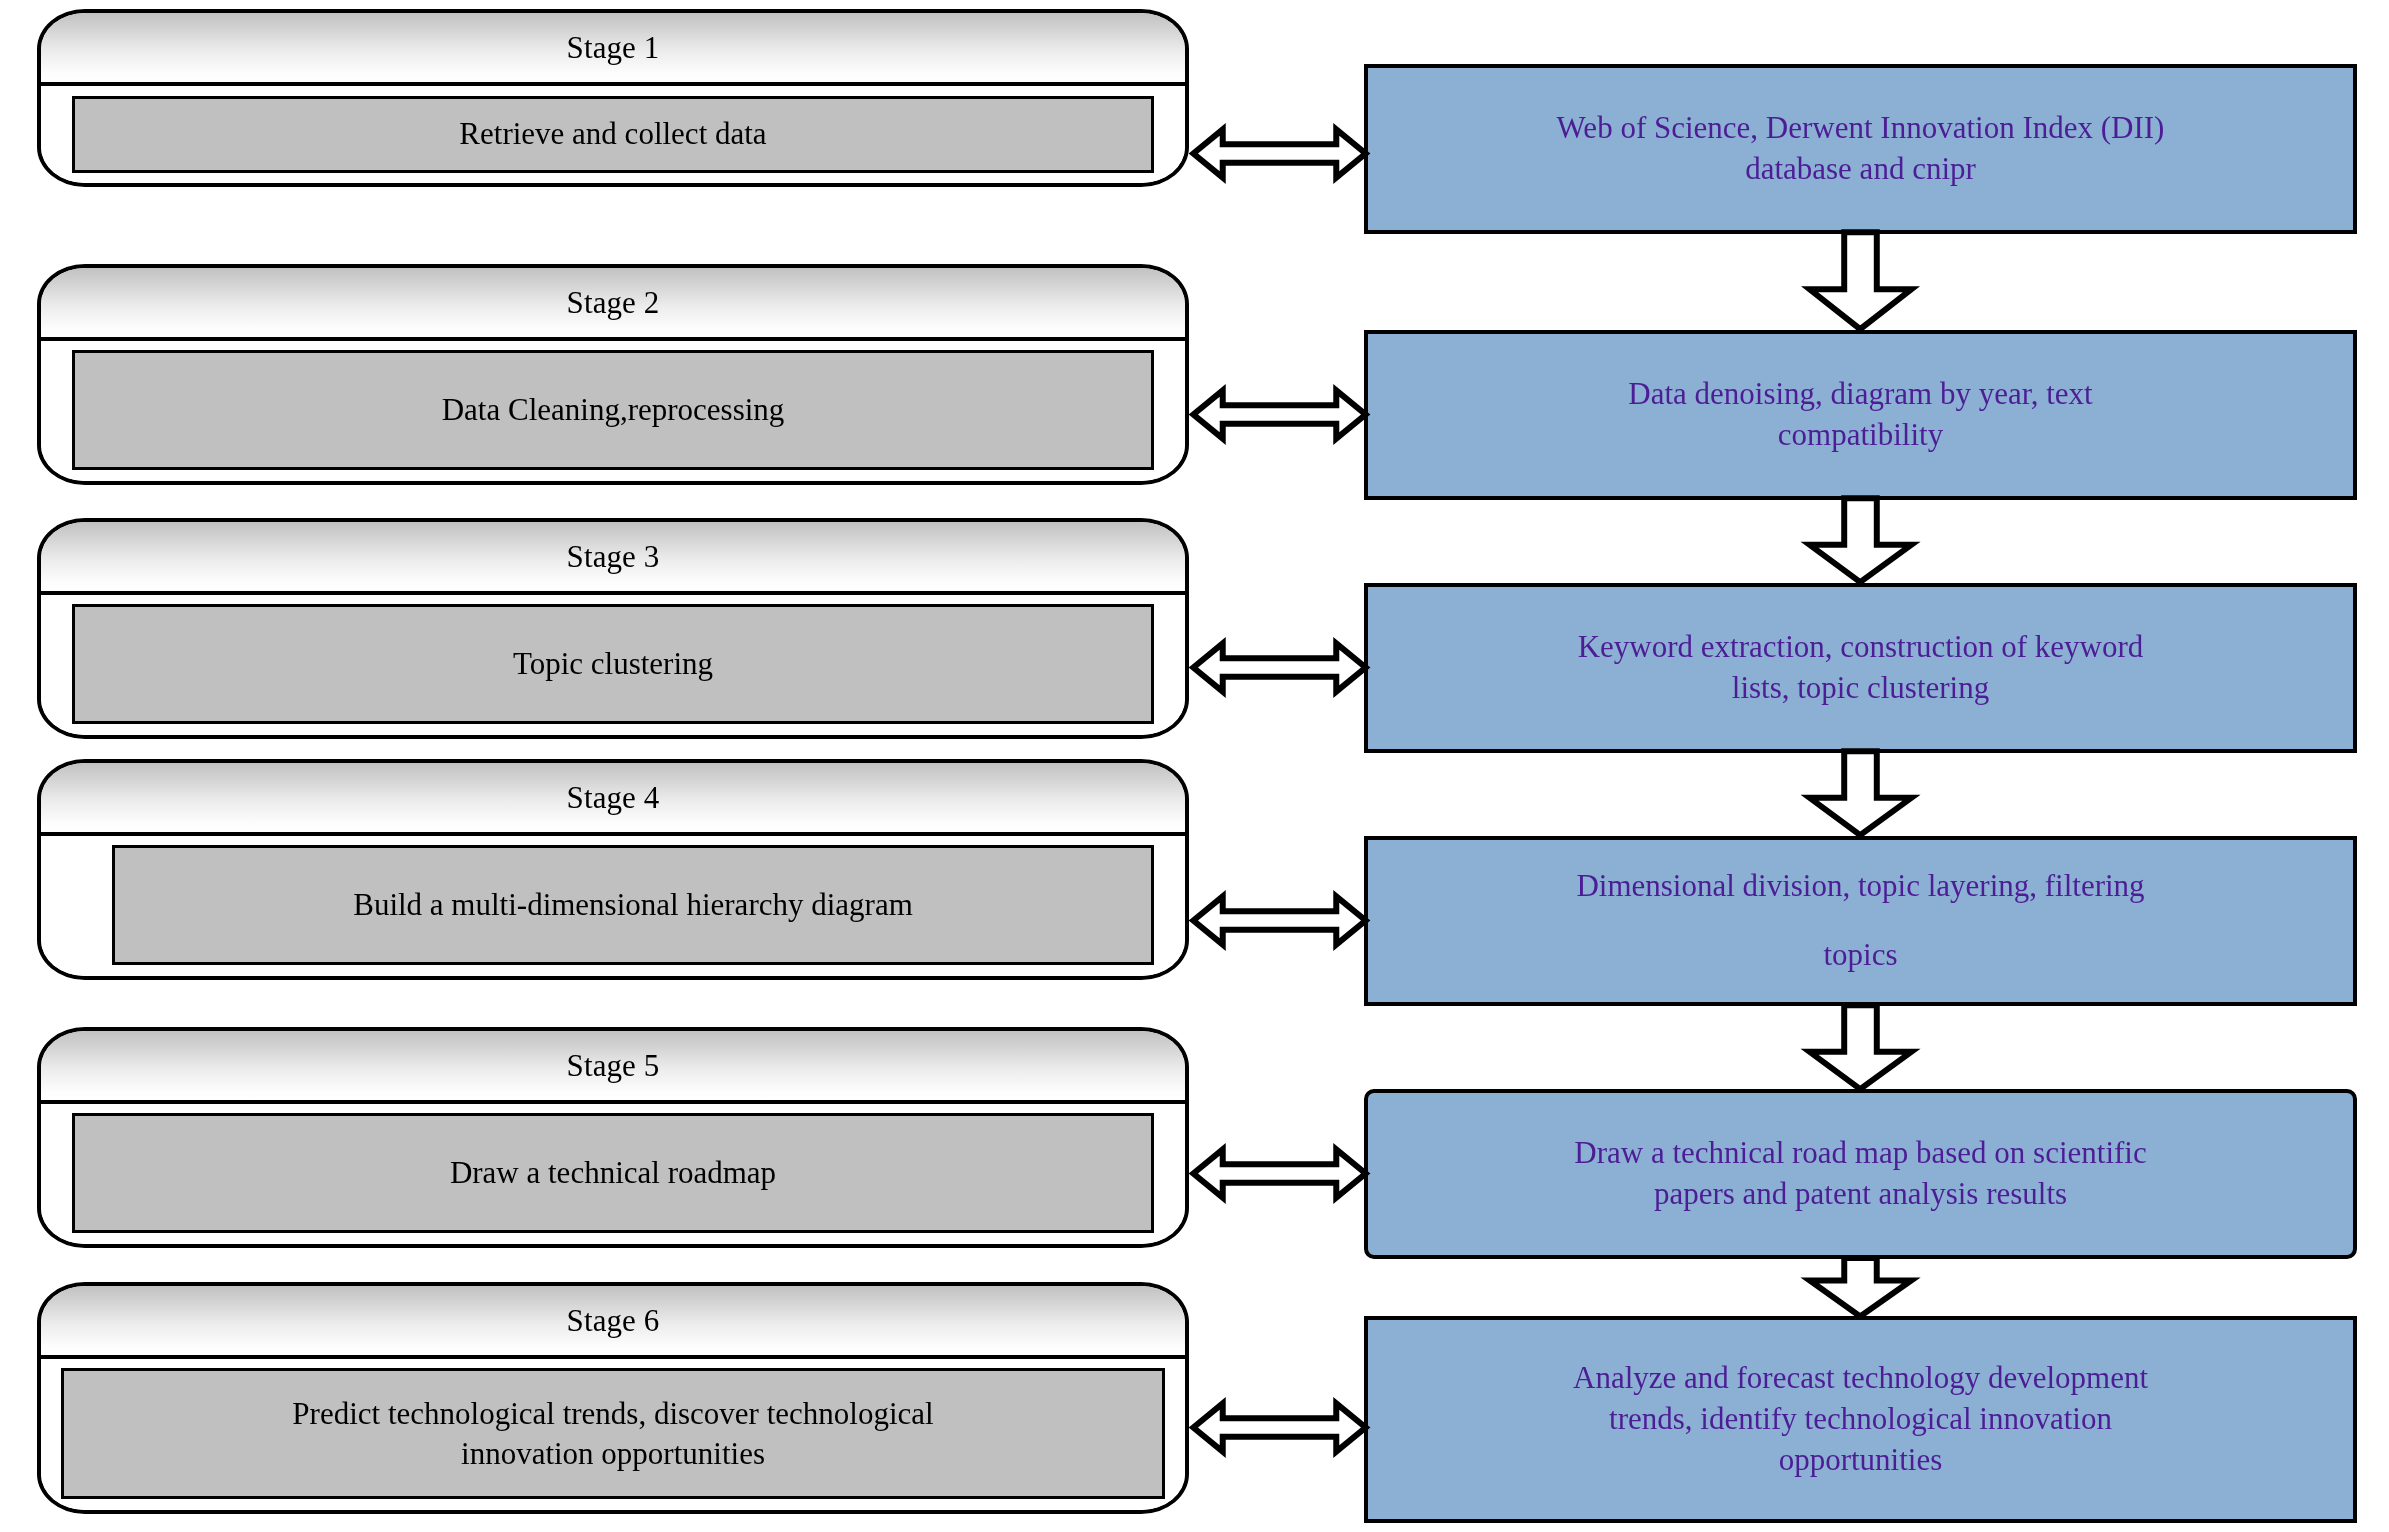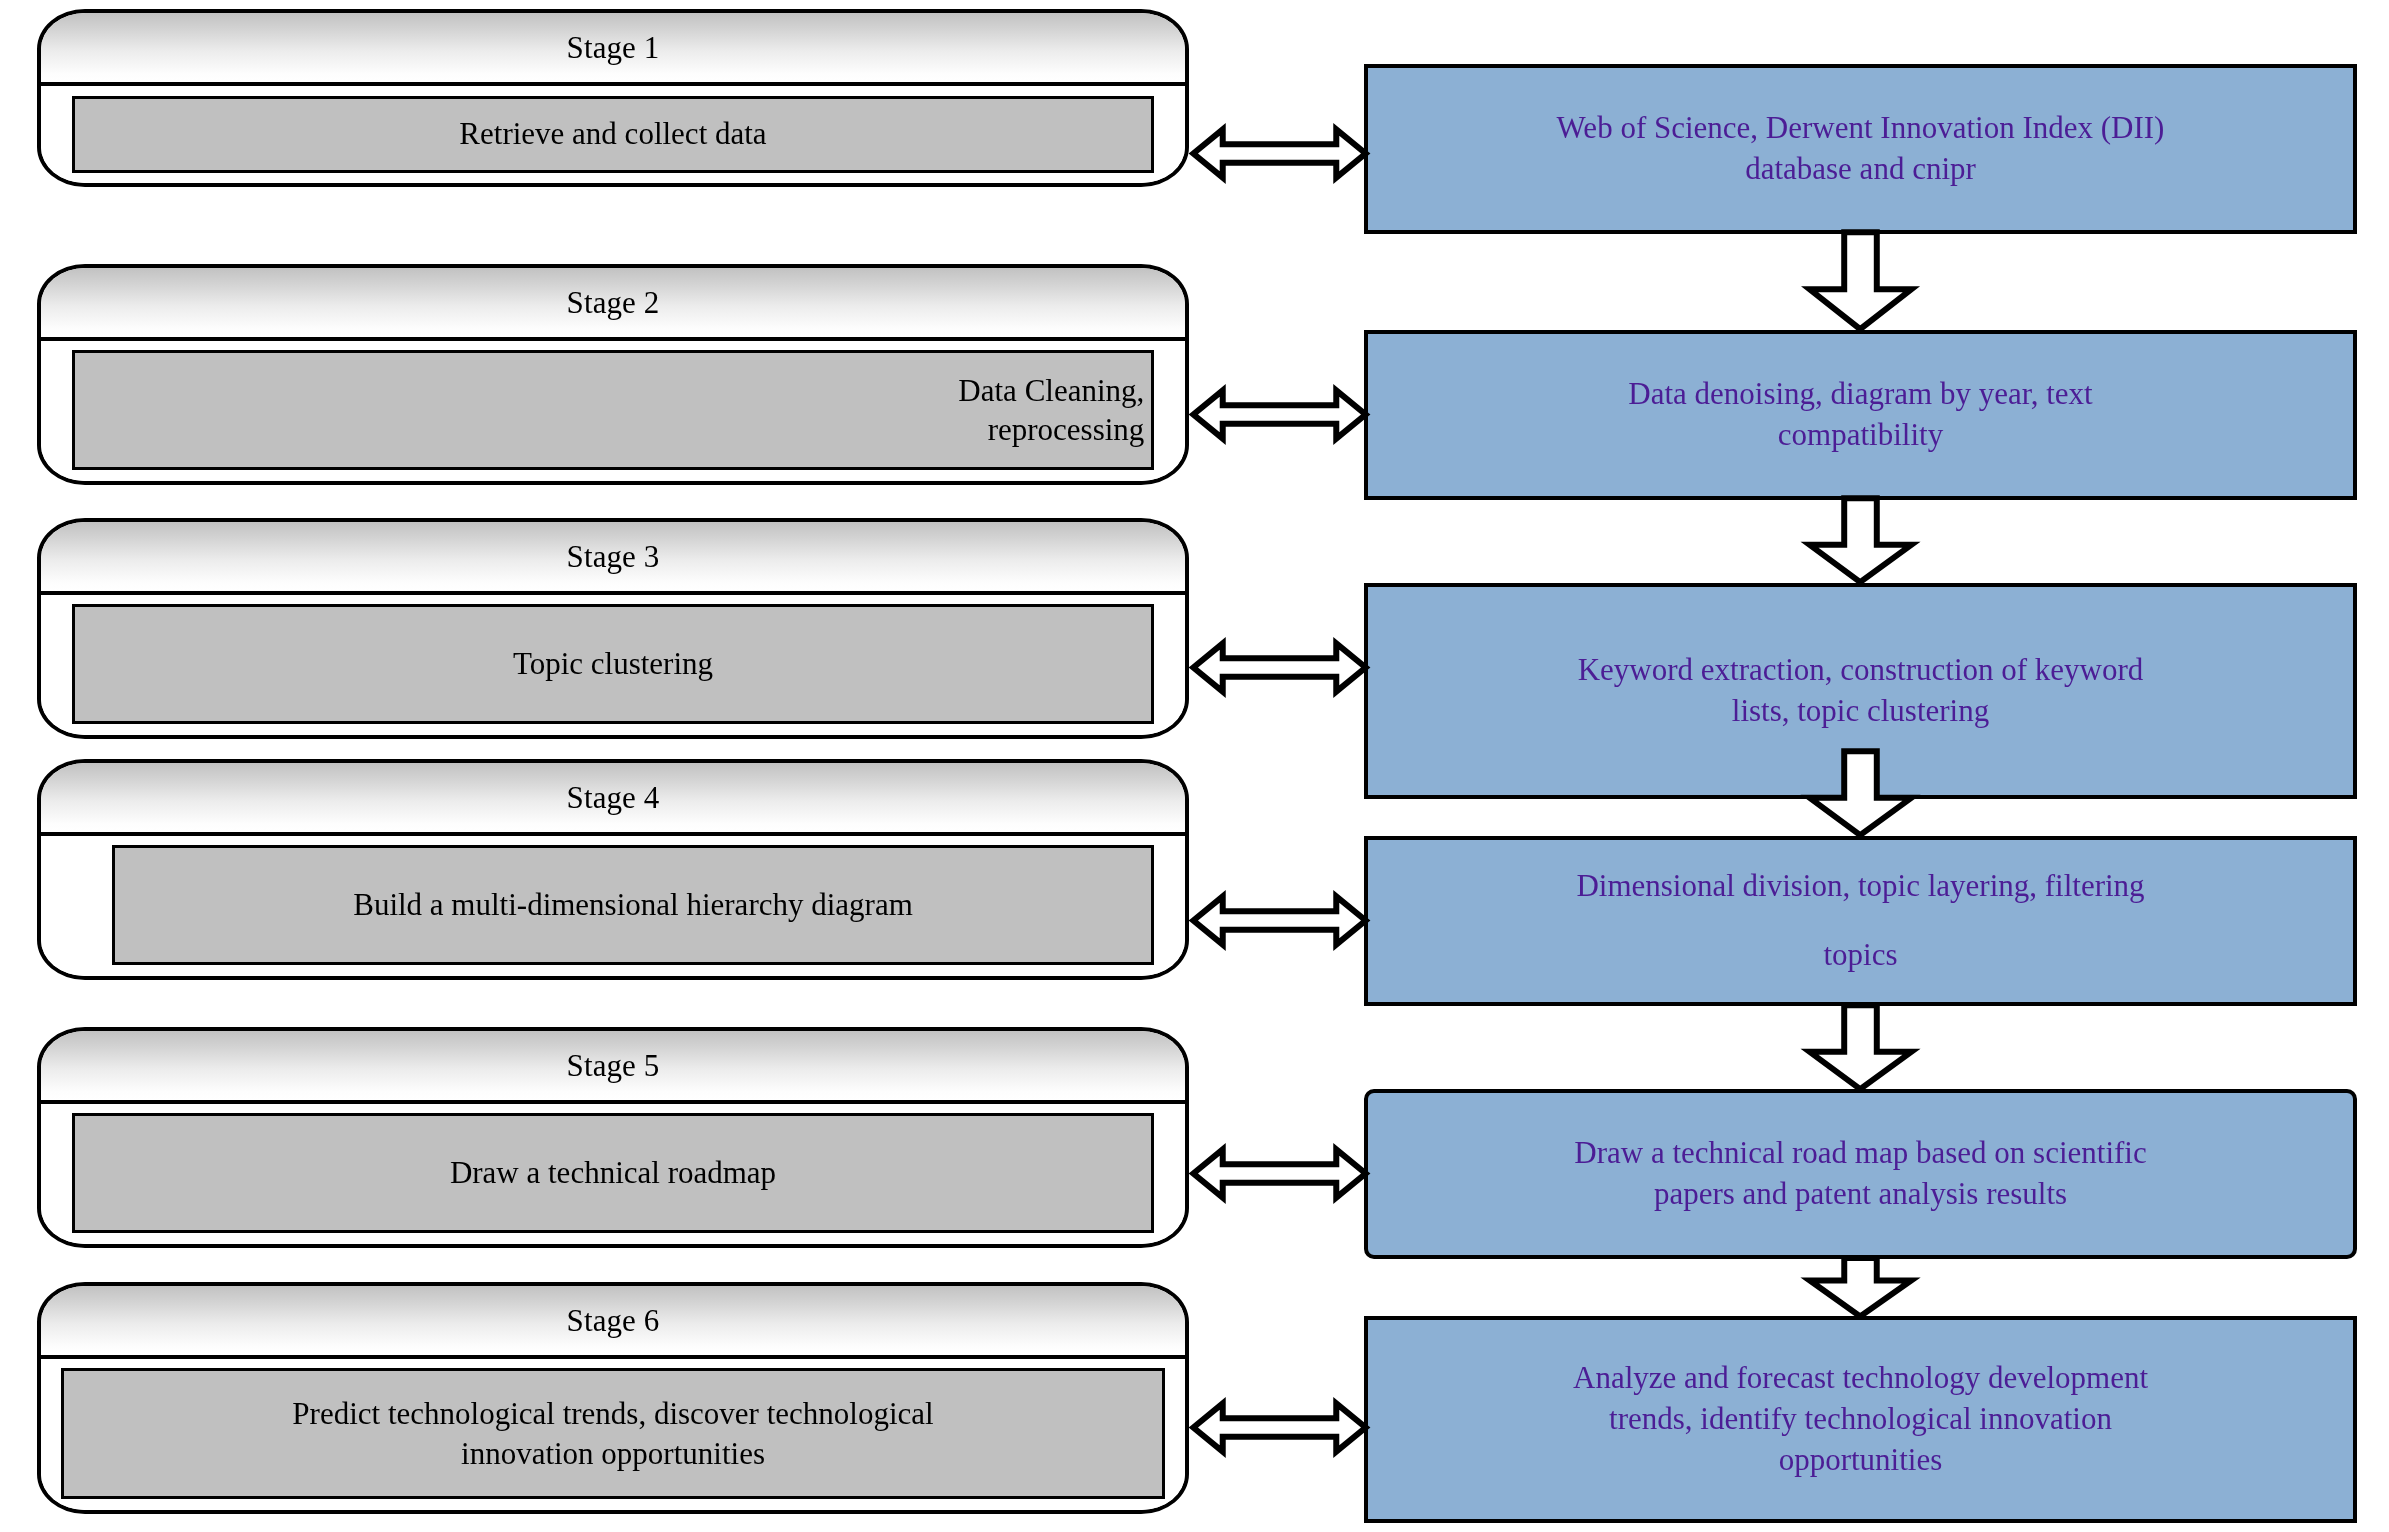--- a/index.html
+++ b/index.html
@@ -82,21 +82,21 @@
       <span class="stage-inner-text">Retrieve and collect data</span>
     </div>
   </div>
 </div>
 
 <div class="stage-card" style="top:264px;">
   <div class="stage-head">
     <span class="stage-head-label">Stage 2</span>
   </div>
   <div class="stage-body" style="height:120px;">
-    <div class="stage-inner" style="height:100%;flex-direction:column;align-items:flex-end;">
+    <div class="stage-inner" style="height:100%;flex-direction:row;">
       <span class="stage-inner-text">Data Cleaning,</span>
       <span class="stage-inner-text">reprocessing</span>
     </div>
   </div>
 </div>
 
 <div class="stage-card" style="top:518px;">
   <div class="stage-head">
     <span class="stage-head-label">Stage 3</span>
   </div>
@@ -144,21 +144,21 @@
 <div class="detail-box" style="top:64px;height:170px;flex-direction:column;">
   <span class="detail-text">Web of Science,  Derwent Innovation Index (DII)</span>
   <span class="detail-text">database and cnipr</span>
 </div>
 
 <div class="detail-box" style="top:330px;height:170px;flex-direction:column;">
   <span class="detail-text">Data denoising, diagram by year, text</span>
   <span class="detail-text">compatibility</span>
 </div>
 
-<div class="detail-box" style="top:583px;height:216px;flex-direction:column;">
+<div class="detail-box" style="top:583px;height:170px;flex-direction:column;">
   <span class="detail-text">Keyword extraction, construction of keyword</span>
   <span class="detail-text">lists, topic clustering</span>
 </div>
 
 <div class="detail-box" style="top:836px;height:170px;flex-direction:column;gap:28px;">
   <span class="detail-text">Dimensional division, topic layering, filtering</span>
   <span class="detail-text">topics</span>
 </div>
 
 <div class="detail-box" style="top:1089px;height:170px;flex-direction:column;border-radius:10px;">

